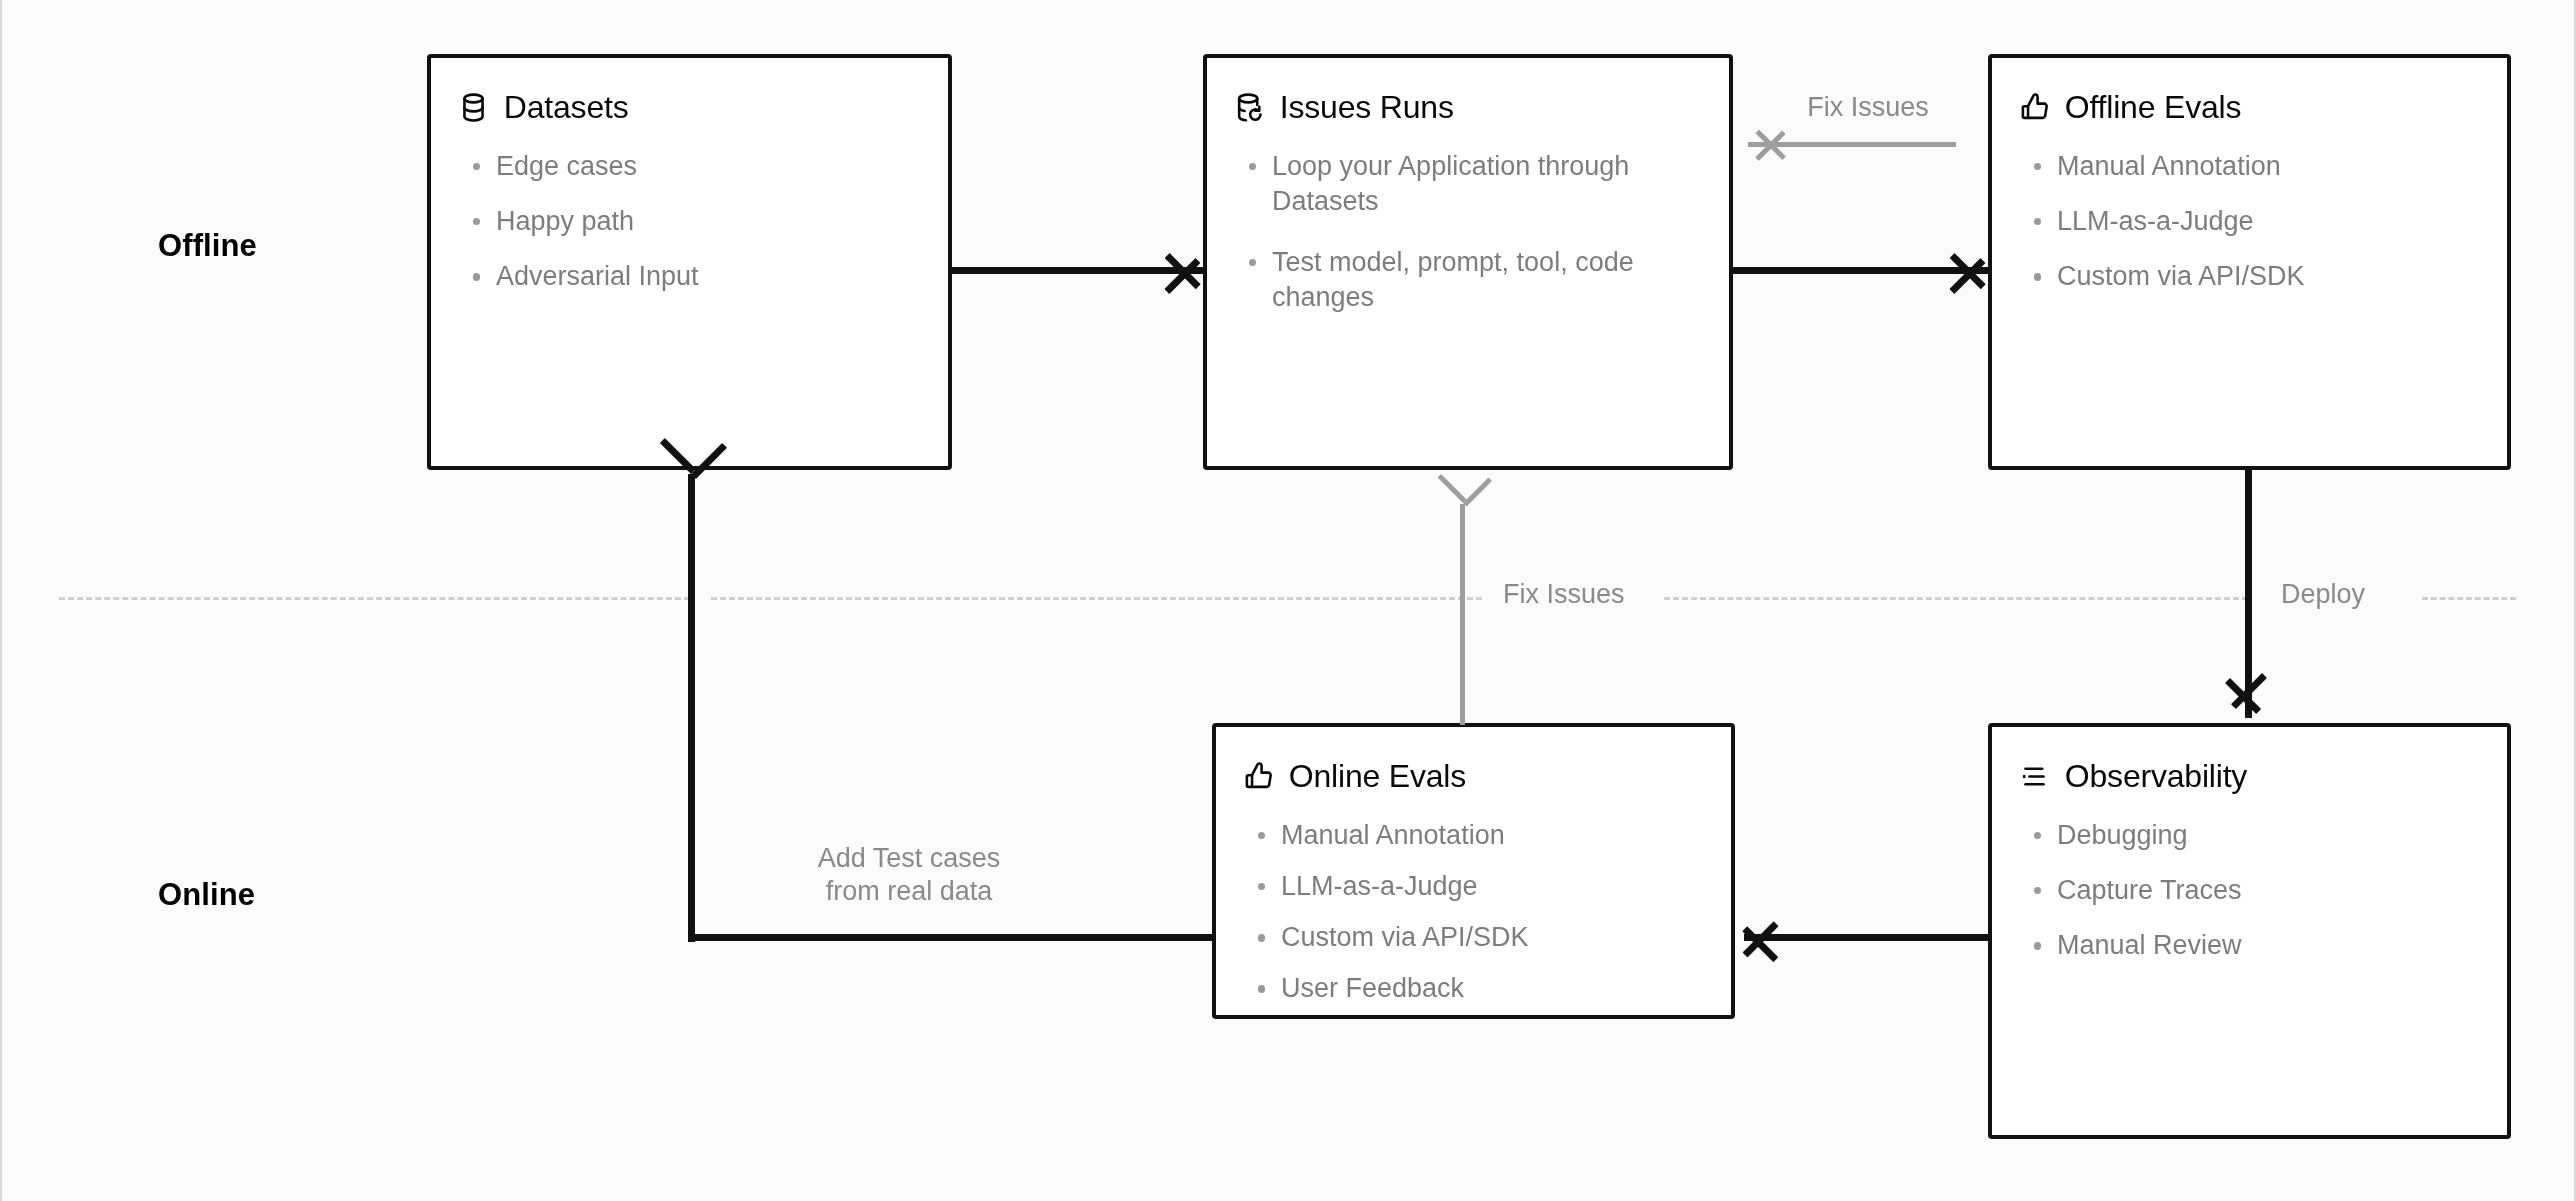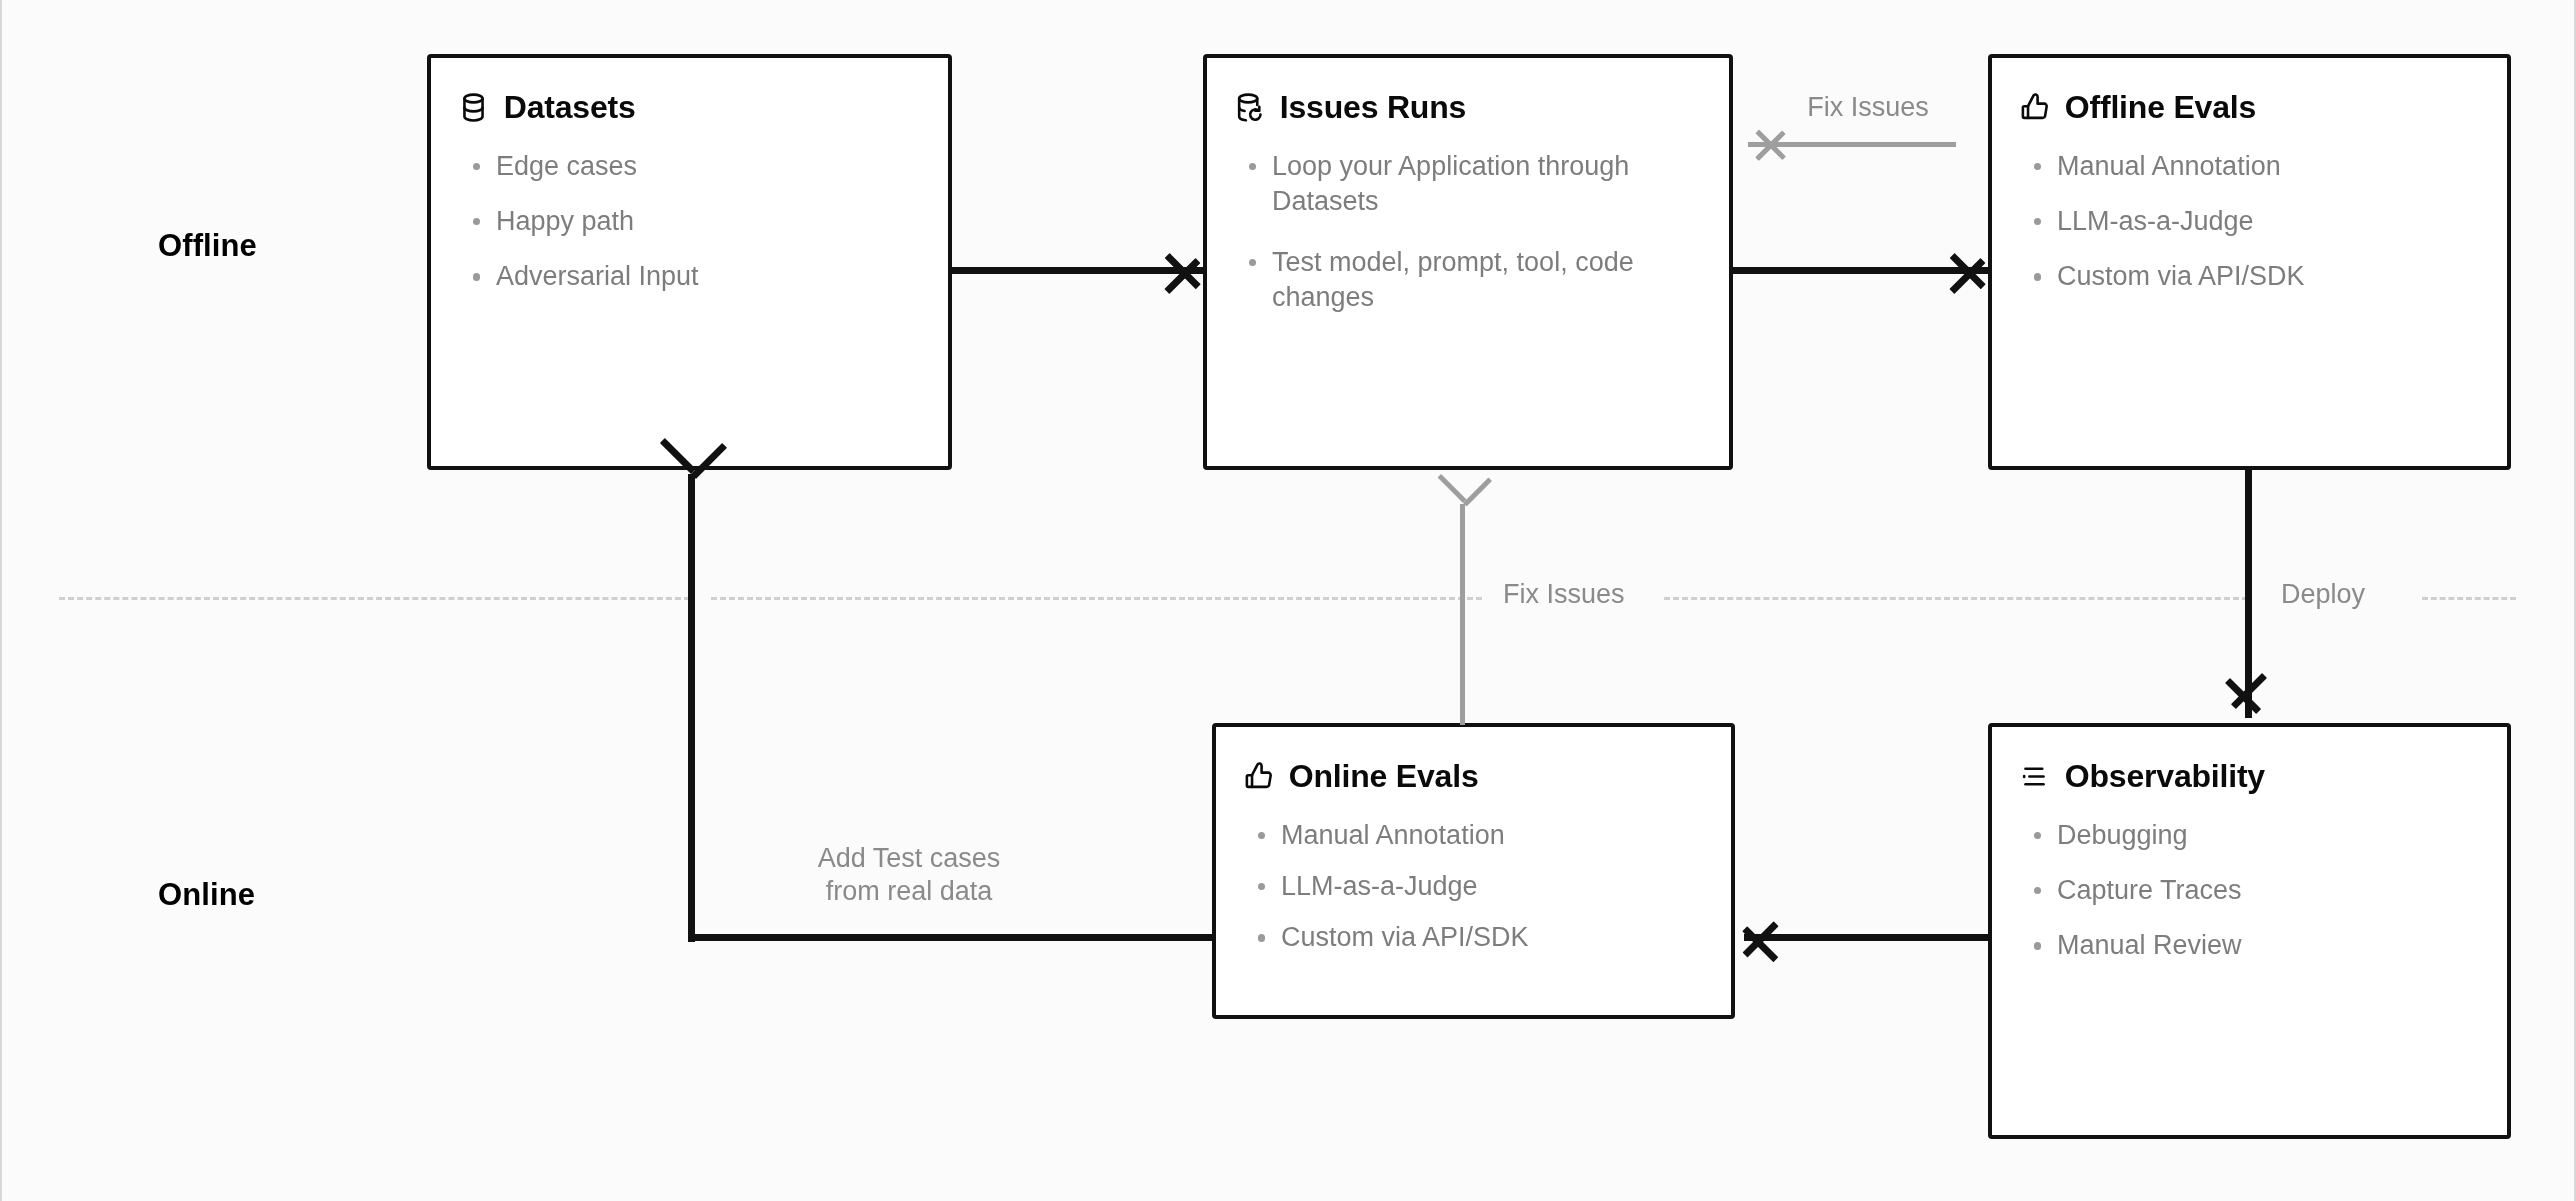--- a/index.html
+++ b/index.html
@@ -43,21 +43,21 @@
     padding: 0;
   }
   .node-head {
     display: flex;
     align-items: center;
     gap: 14.8px;
     padding: 31px 0 0 27px;
   }
   .node-title {
     font-size: 32px;
-    font-weight: bold;
+    font-weight: normal;
     color: #0a0a0a;
     white-space: nowrap;
     letter-spacing: -0.2px;
   }
   .node-icon {
     width: 31px;
     height: 31px;
     flex: 0 0 31px;
     display: block;
   }
@@ -188,20 +188,21 @@
       <svg class="node-icon" viewBox="0 0 24 24" fill="none" stroke="#0a0a0a" stroke-width="2" stroke-linecap="round" stroke-linejoin="round">
         <path d="M7 11v9H4a1 1 0 0 1-1-1v-7a1 1 0 0 1 1-1h3z"></path>
         <path d="M7 11l4.2-8.2a1.7 1.7 0 0 1 3.2.8V9h5a2 2 0 0 1 2 2.3l-1.1 6.6A2 2 0 0 1 18.1 20H7"></path>
       </svg>
       <span class="node-title">Online Evals</span>
     </div>
     <ul class="bullets tight">
       <li>Manual Annotation</li>
       <li>LLM-as-a-Judge</li>
       <li>Custom via API/SDK</li>
+      <li>User Feedback</li>
     </ul>
   </div>
 
   <div class="node" style="left:1988px; top:723px; width:523px; height:416px;">
     <div class="node-head">
       <svg class="node-icon" viewBox="0 0 24 24" fill="none" stroke="#0a0a0a" stroke-width="2" stroke-linecap="round" stroke-linejoin="round">
         <path d="M5 6h13"></path>
         <path d="M8 12h11"></path>
         <path d="M5 18h14"></path>
         <path d="M4 11.6v0.8"></path>

